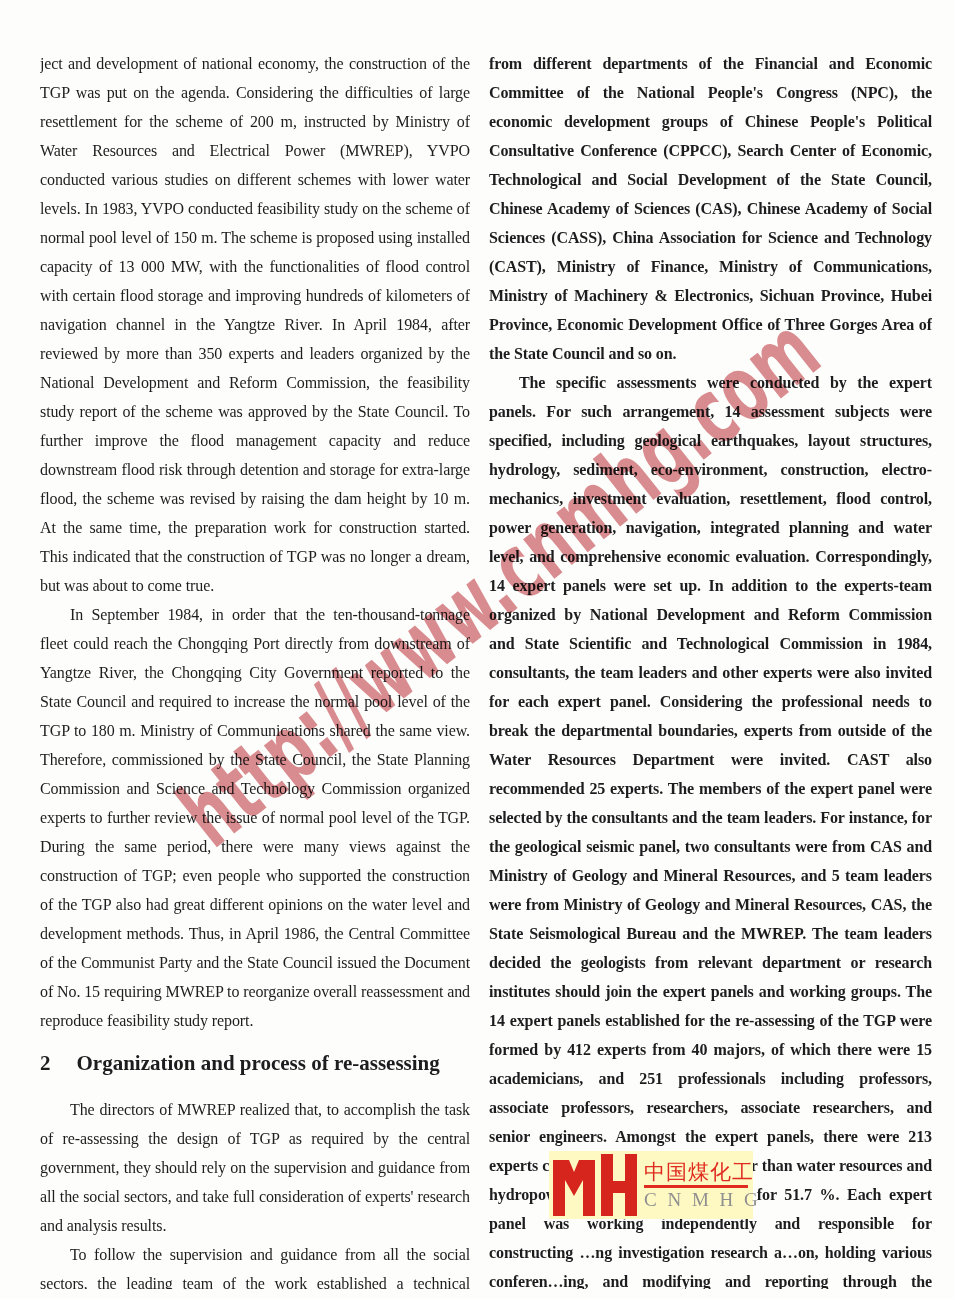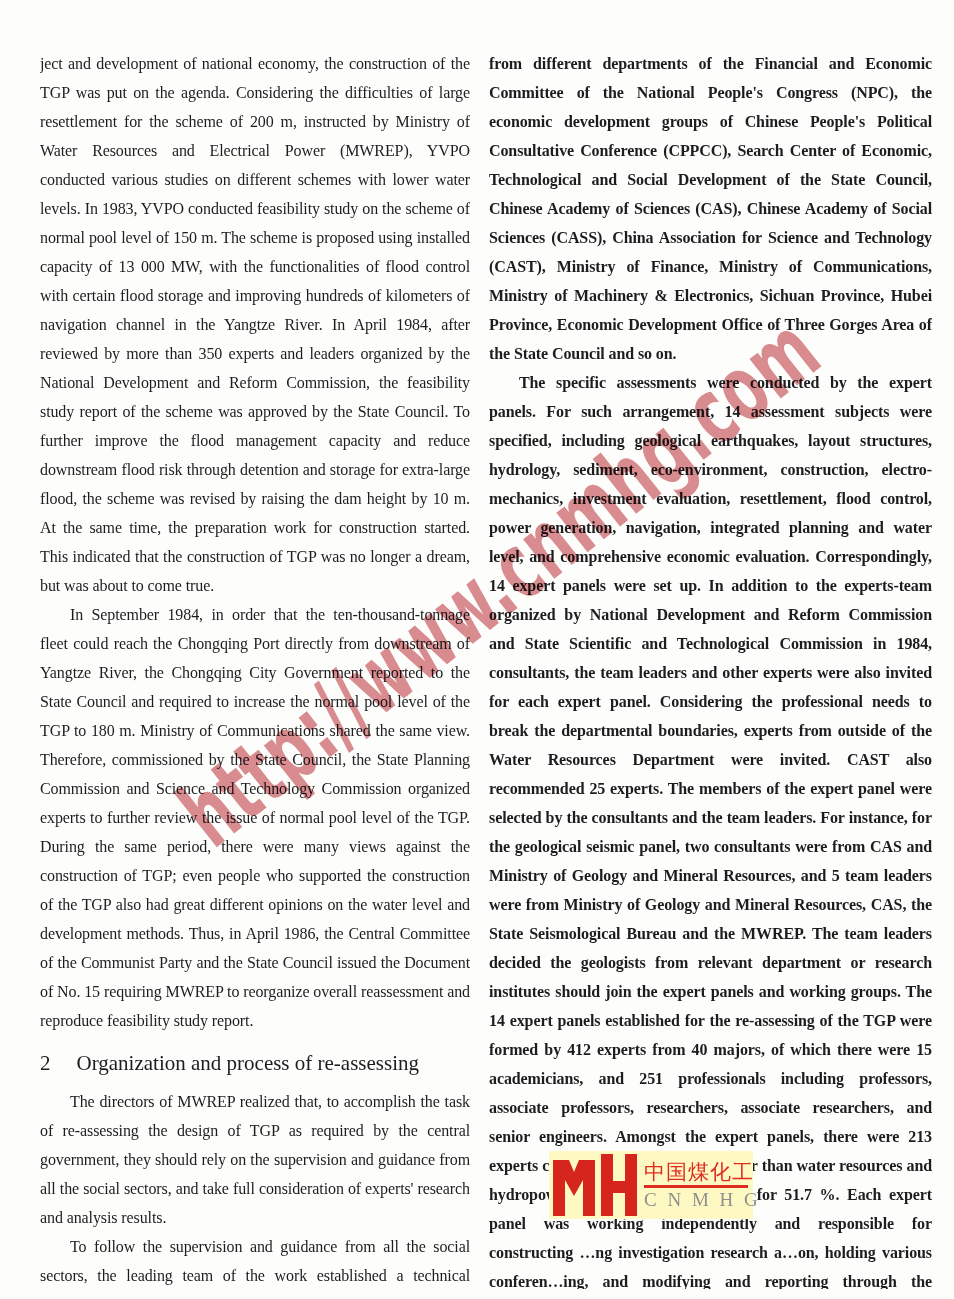--- a/index.html
+++ b/index.html
@@ -17,24 +17,24 @@
     text-align:justify;
     letter-spacing:-0.1px;
     overflow:hidden;
     height:1240px;
   }
   .col-left{left:40px;width:430px;}
   .col-right{left:489px;width:443px;font-weight:bold;}
   .para{margin:0;}
   .para.indent{text-indent:30px;}
   .heading{
-    font-weight:normal;
+    font-weight:bold;
     font-size:21px;
     line-height:30px;
-    margin:13px 0 9px 0;
+    margin:13px 0 17px 0;
     letter-spacing:0;
     text-align:left;
     white-space:nowrap;
   }
   .heading .hnum{margin-right:26px;}
   
   .watermark{
     position:absolute;
     left:165px;top:790px;
     transform-origin:0 0;

